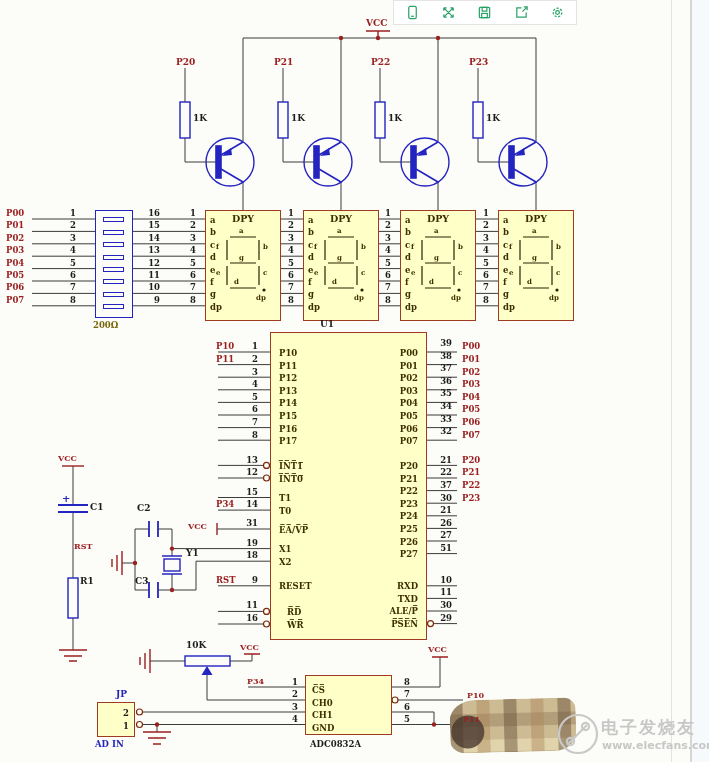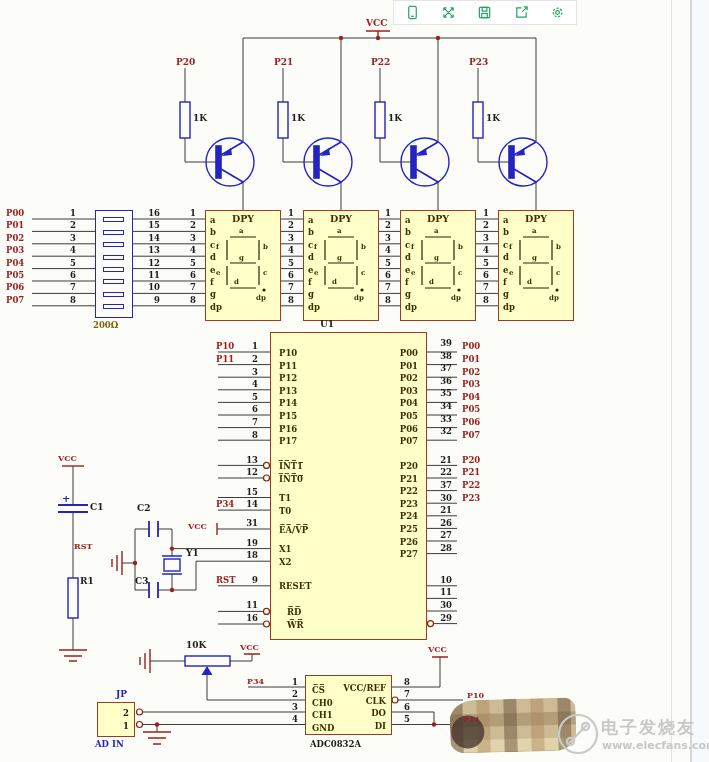--- a/index.html
+++ b/index.html
@@ -428,20 +428,26 @@
   <div class="pcol rh126 names ra" style="right:8px;top:127px;width:45px">
       <div>P20</div>
       <div>P21</div>
       <div>P22</div>
       <div>P23</div>
       <div>P24</div>
       <div>P25</div>
       <div>P26</div>
       <div>P27</div>
     </div>
+  <div class="pcol rh126 names ra" style="right:8px;top:247px;width:48px">
+      <div>RXD</div>
+      <div>TXD</div>
+      <div>ALE/P̅</div>
+      <div>P̅S̅E̅N̅</div>
+    </div>
 </div>
 
 <div class="pcol rh126 ra" style="left:228px;top:340.4px;width:30px">
     <div>1</div>
     <div>2</div>
     <div>3</div>
     <div>4</div>
     <div>5</div>
     <div>6</div>
     <div>7</div>
@@ -509,21 +515,21 @@
     <div>P07</div>
   </div>
 <div class="pcol rh126 ra" style="left:407px;top:453.8px;width:45px">
     <div>21</div>
     <div>22</div>
     <div>37</div>
     <div>30</div>
     <div>21</div>
     <div>26</div>
     <div>27</div>
-    <div>28</div>
+    <div>51</div>
   </div>
 <div class="pcol rh126 red" style="left:462px;top:453.8px;width:40px">
     <div>P20</div>
     <div>P21</div>
     <div>P22</div>
     <div>P23</div>
     <div></div>
     <div></div>
     <div></div>
     <div></div>
@@ -571,26 +577,20 @@
     <div>7</div>
     <div>6</div>
     <div>5</div>
   </div>
 <div class="box" style="left:305px;top:675px;width:87px;height:60px">
   <div class="pcol rh125 names" style="left:6px;top:8px">
       <div>C̅S̅</div>
       <div>CH0</div>
       <div>CH1</div>
       <div>GND</div>
-    </div>
-  <div class="pcol rh125 names ra" style="right:5px;top:6px;width:50px">
-      <div>VCC/REF</div>
-      <div>CLK</div>
-      <div>DO</div>
-      <div>DI</div>
     </div>
 </div>
 <span class="t" style="left:310px;top:739px;font-size:8.5px">ADC0832A</span>
 
 <div class="mosaic"></div>
 <svg class="wm" style="left:554px;top:710px" width="48" height="48">
   <g stroke="#c9c9c9" stroke-width="2.2" fill="none">
     <circle cx="24" cy="24" r="19"></circle>
     <path d="M13,35 L33,15"></path>
     <circle cx="16.5" cy="31.5" r="3.6"></circle>

